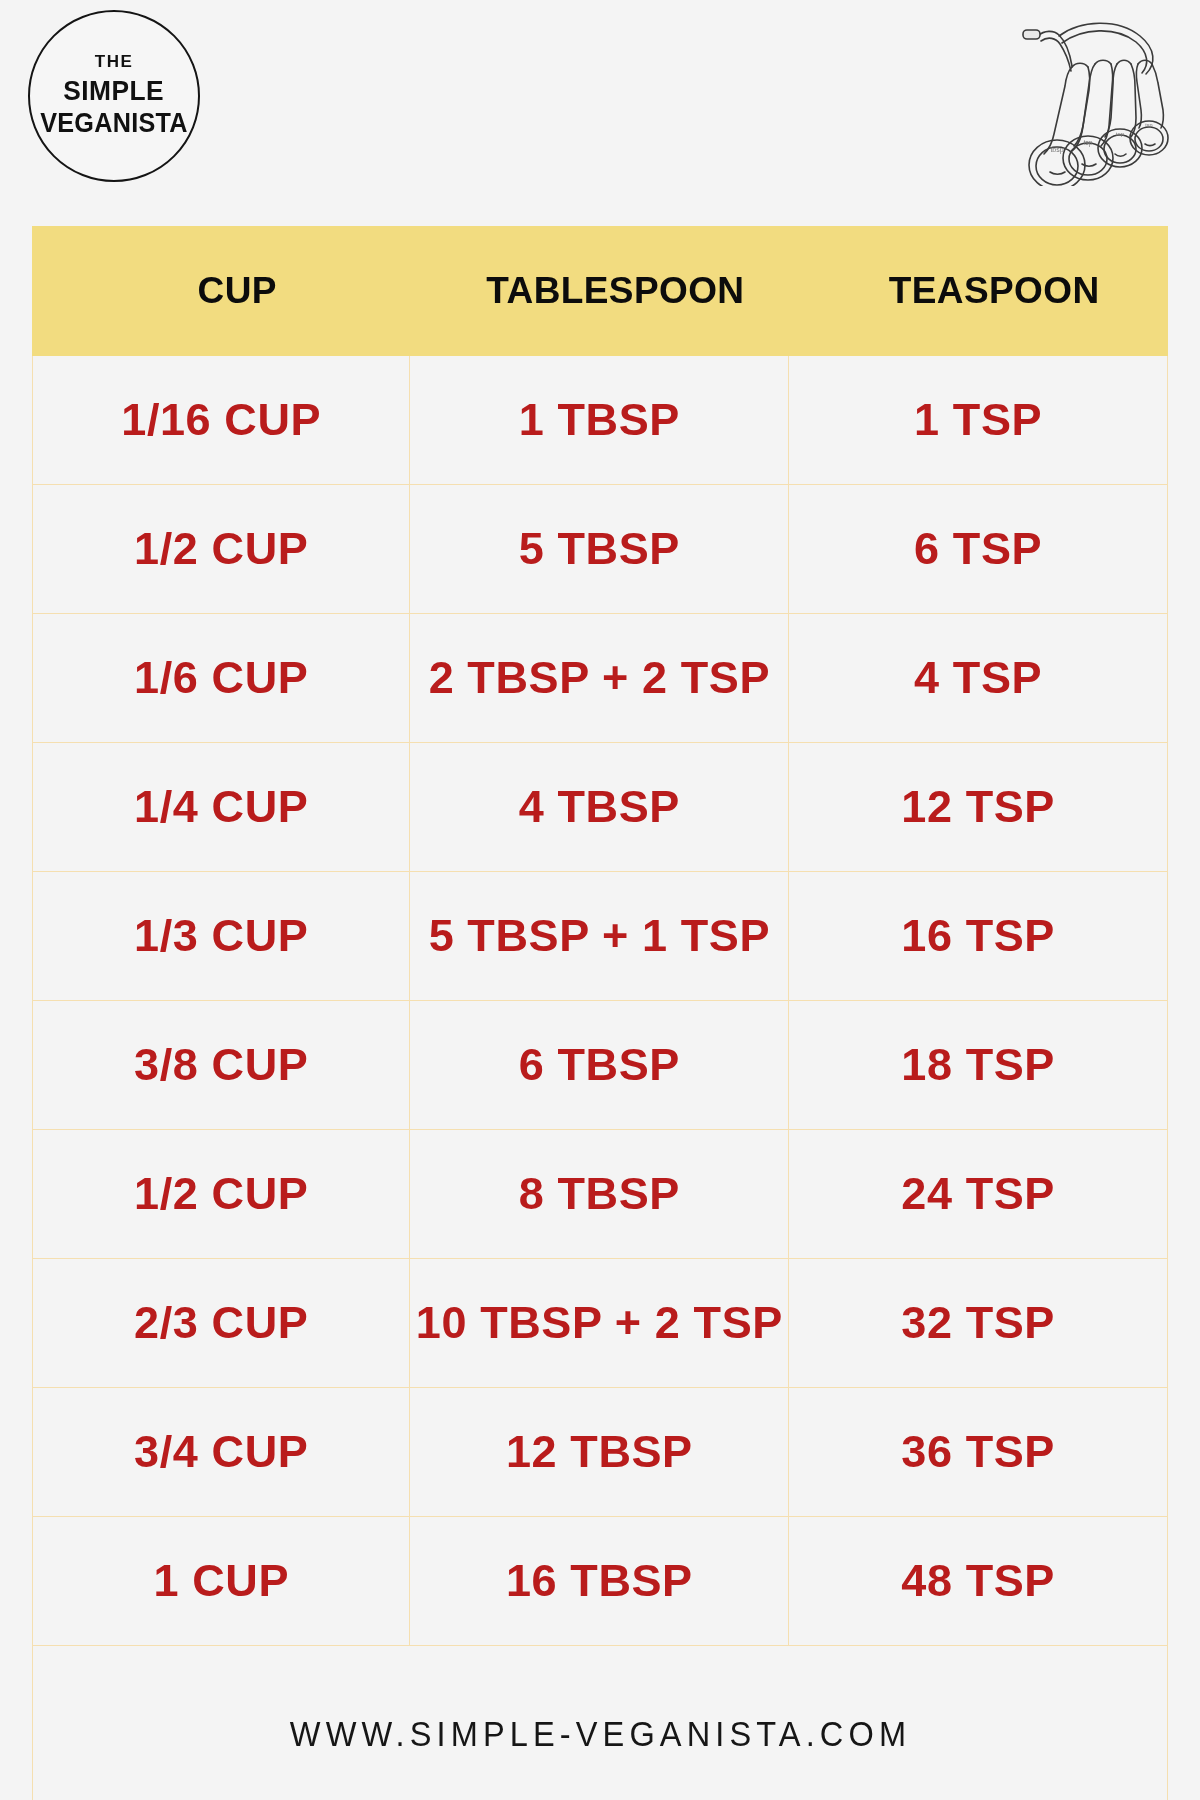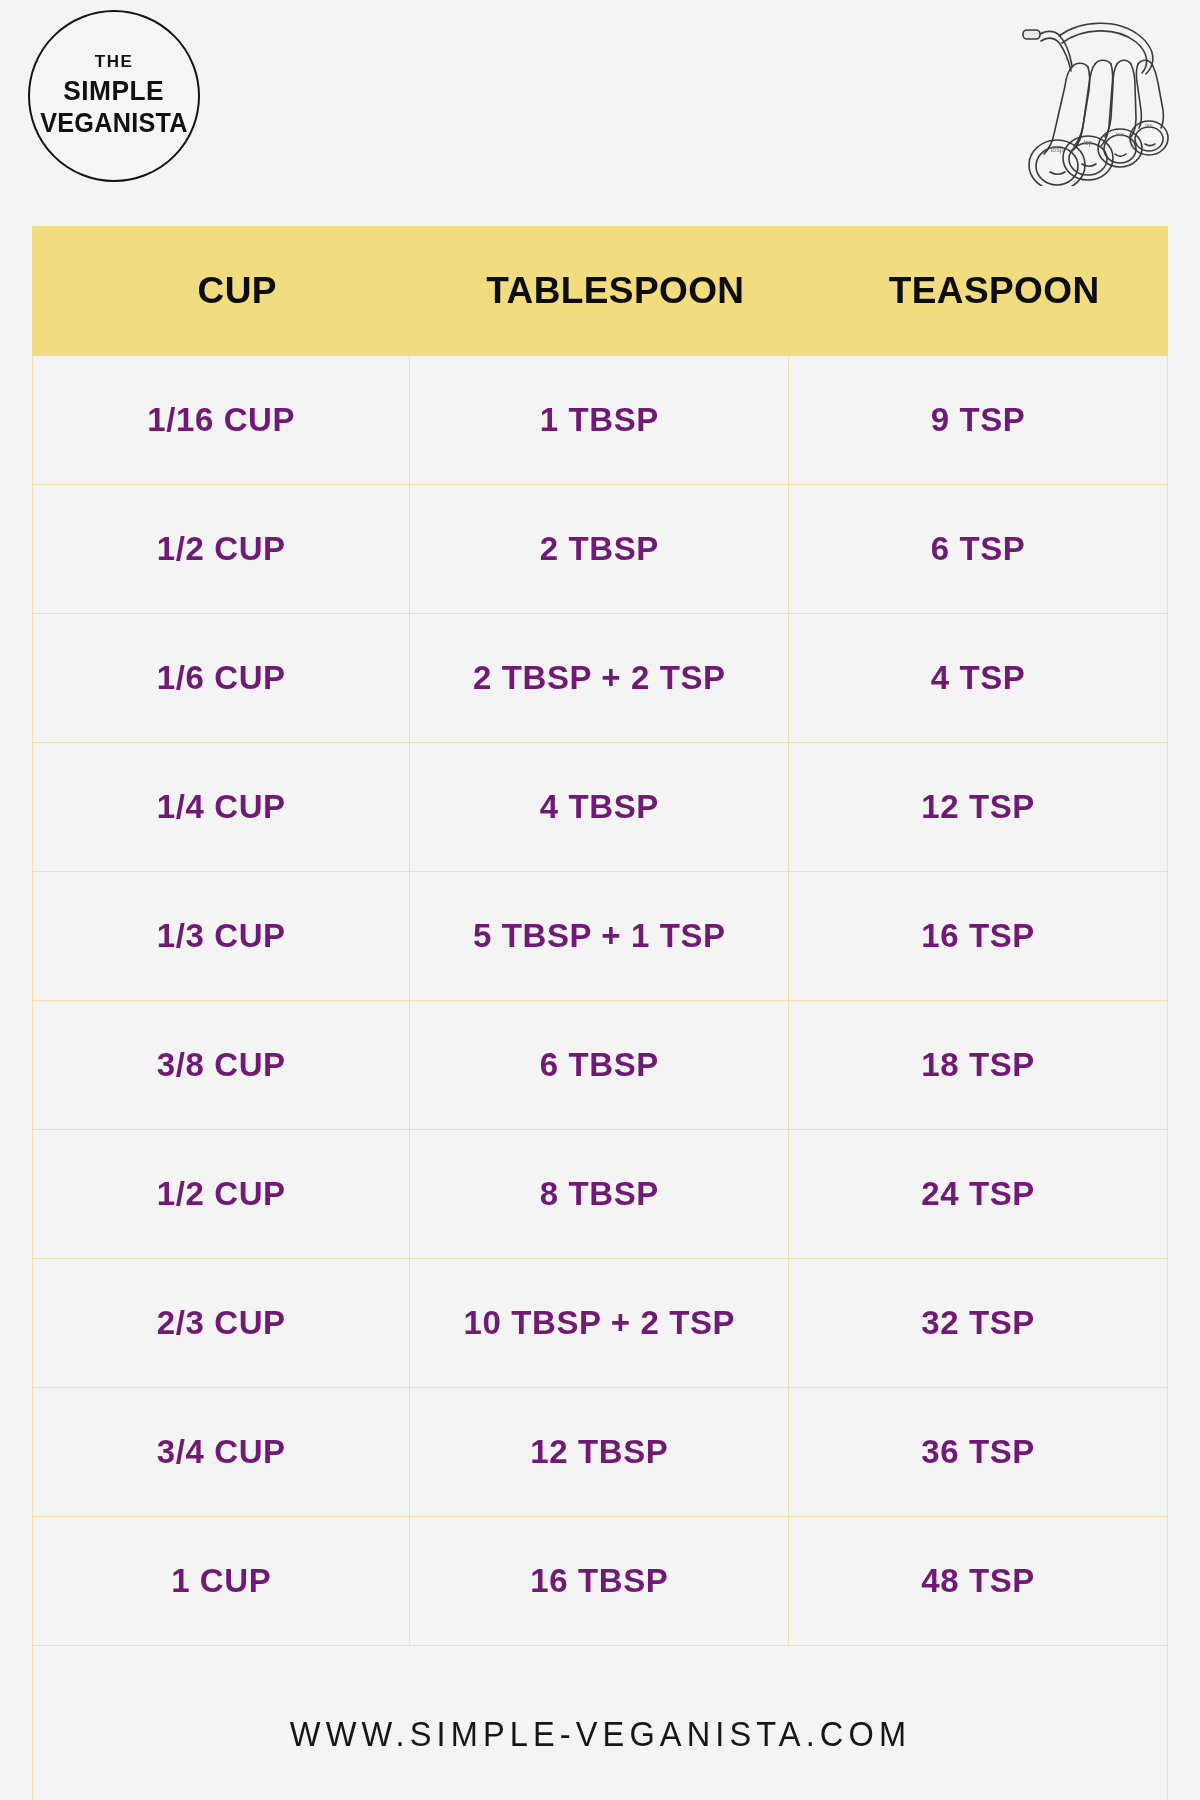--- a/index.html
+++ b/index.html
@@ -119,24 +119,24 @@
     font-weight:bold;
     letter-spacing:0.4px;
     color:#0c0c0c;
     transform:scaleX(1);
     padding-left:32px;
   }
 
   .data-row td {
     background:#f4f4f4;
     height:129px;
-    font-size:33px;
+    font-size:45px;
     font-weight:bold;
     letter-spacing:0.6px;
-    color:#701a75;
+    color:#b91c1c;
   }
 
   .col-cup   { width:378px; }
   .col-tbsp  { width:379px; }
   .col-tsp   { width:379px; }
 
   .footer-row td {
     background:#f4f4f4;
     height:176px;
     font-size:35px;
@@ -212,25 +212,25 @@
       <tr class="thead-row">
         <th class="col-cup">CUP</th>
         <th class="col-tbsp">TABLESPOON</th>
         <th class="col-tsp">TEASPOON</th>
       </tr>
     </thead>
     <tbody>
       <tr class="data-row">
         <td>1/16 CUP</td>
         <td>1 TBSP</td>
-        <td>9 TSP</td>
+        <td>1 TSP</td>
       </tr>
       <tr class="data-row">
         <td>1/2 CUP</td>
-        <td>2 TBSP</td>
+        <td>5 TBSP</td>
         <td>6 TSP</td>
       </tr>
       <tr class="data-row">
         <td>1/6 CUP</td>
         <td>2 TBSP + 2 TSP</td>
         <td>4 TSP</td>
       </tr>
       <tr class="data-row">
         <td>1/4 CUP</td>
         <td>4 TBSP</td>

